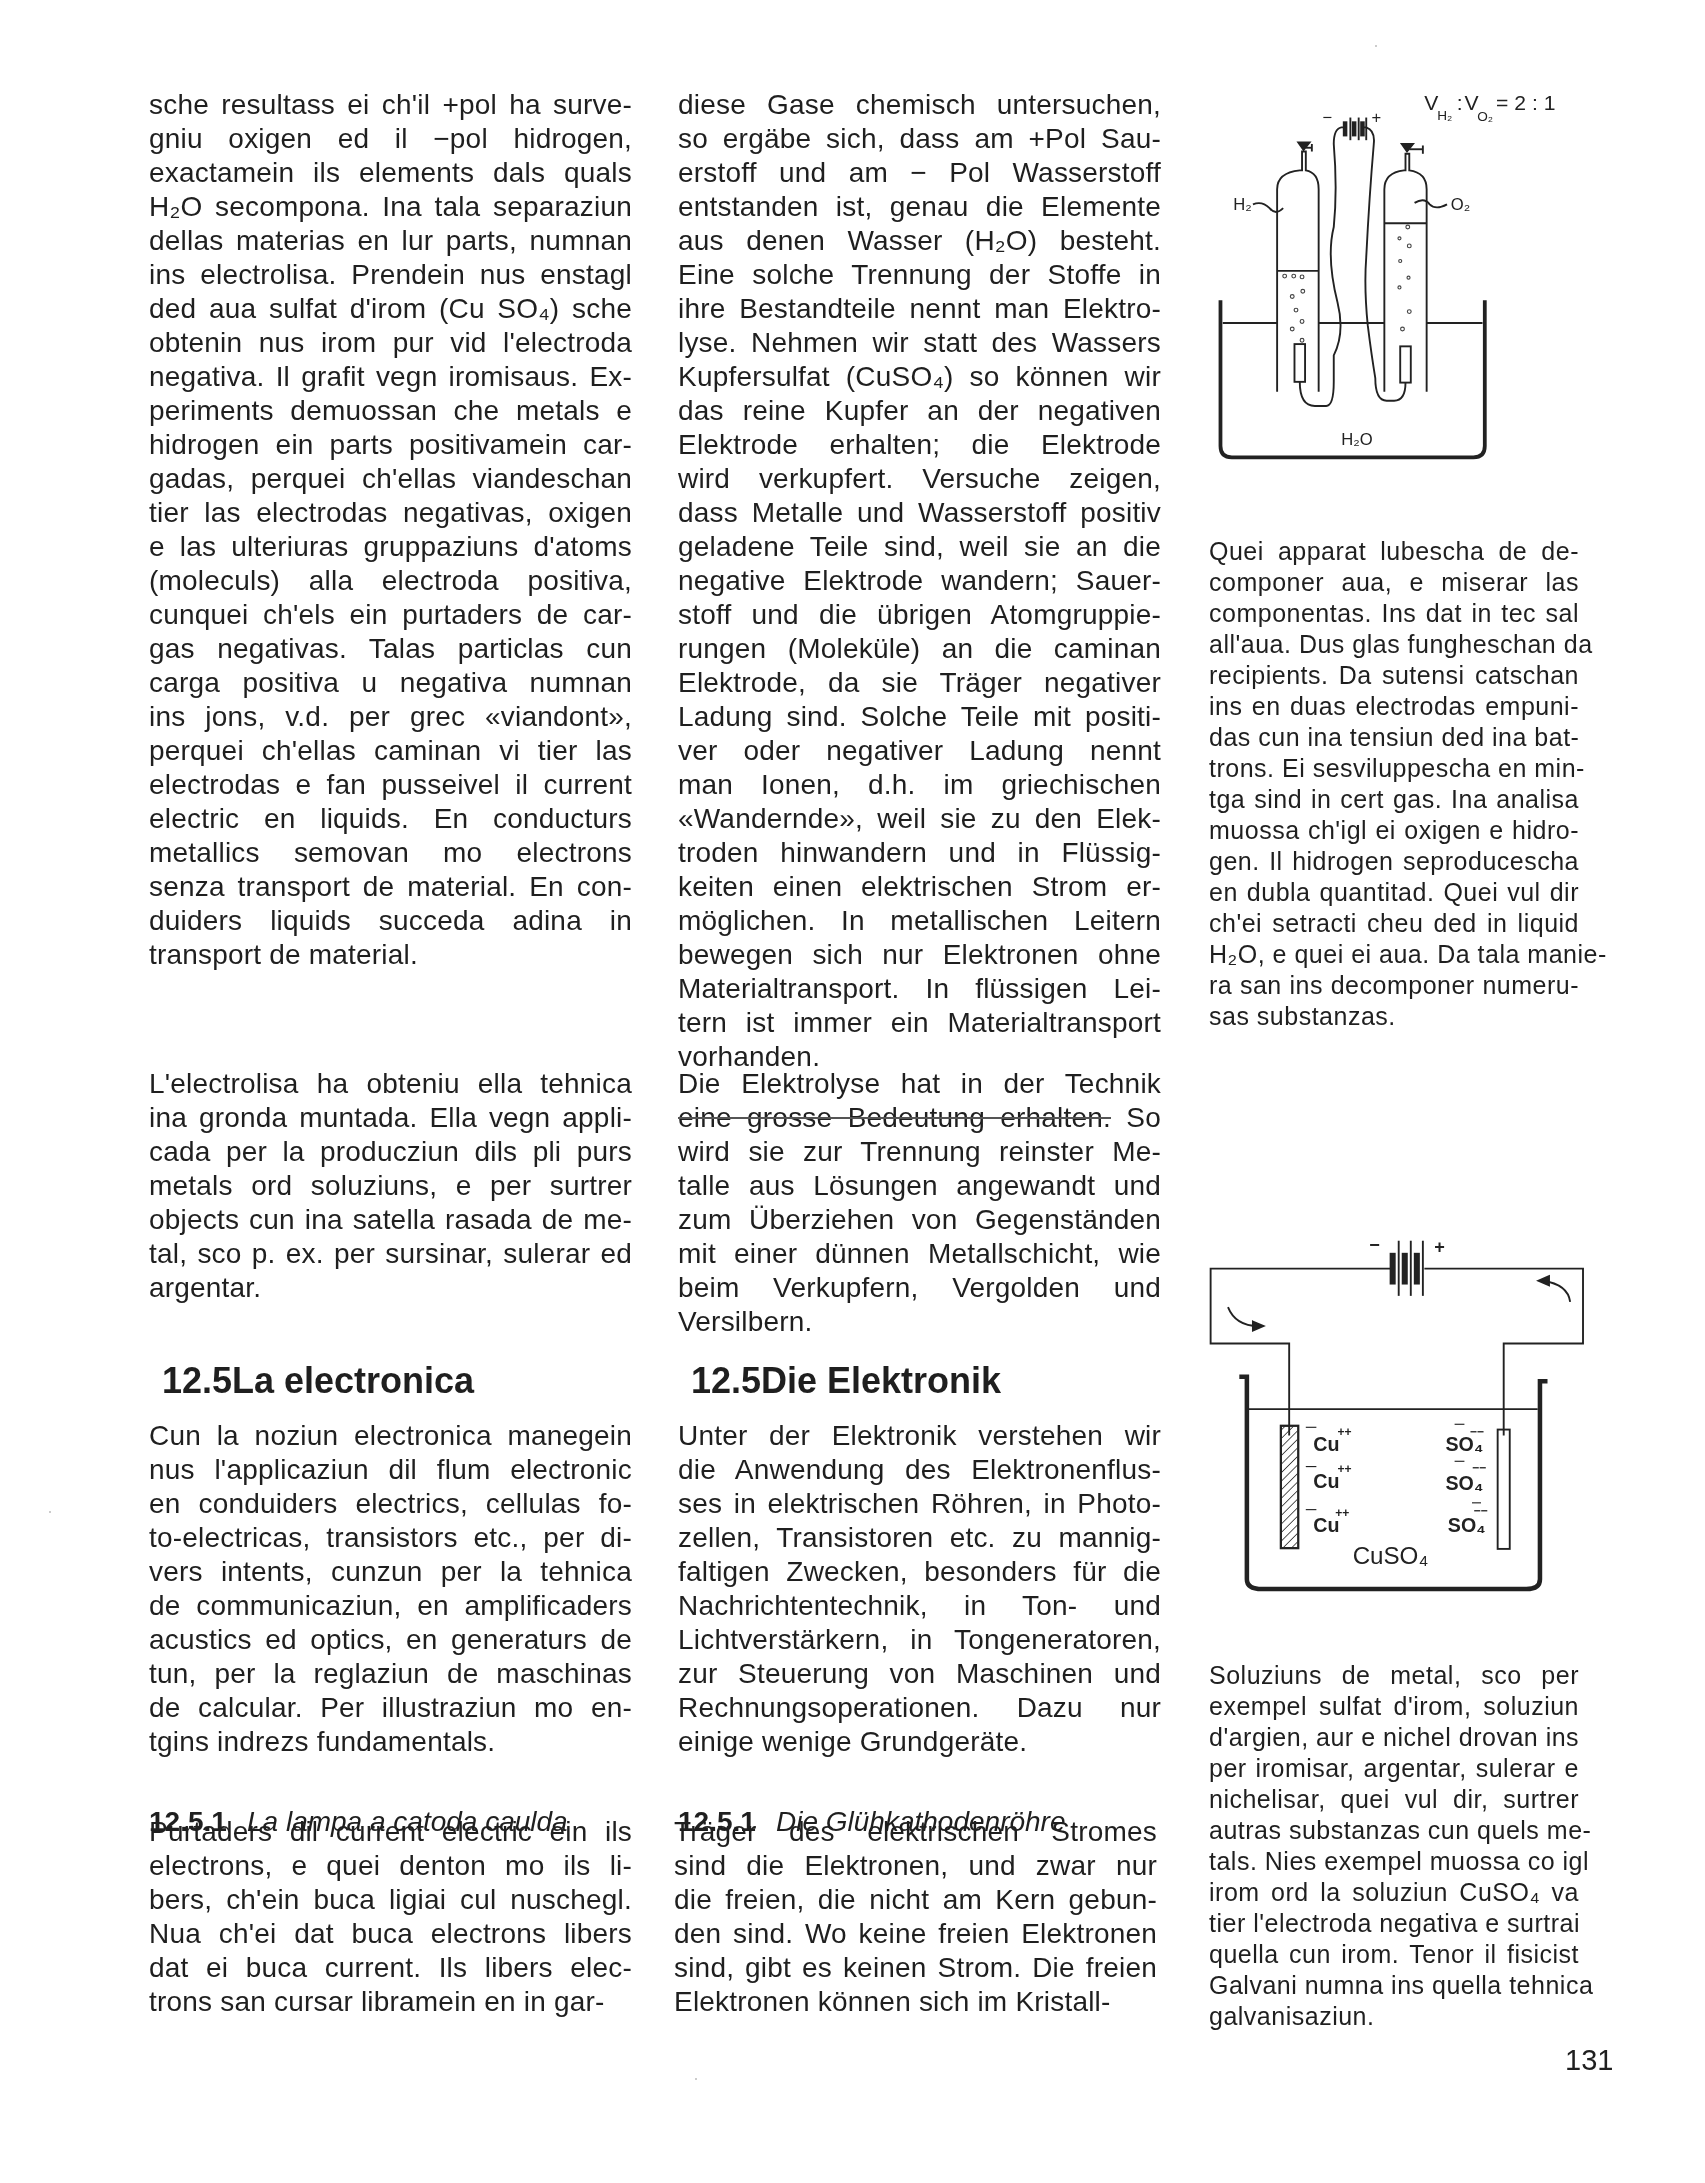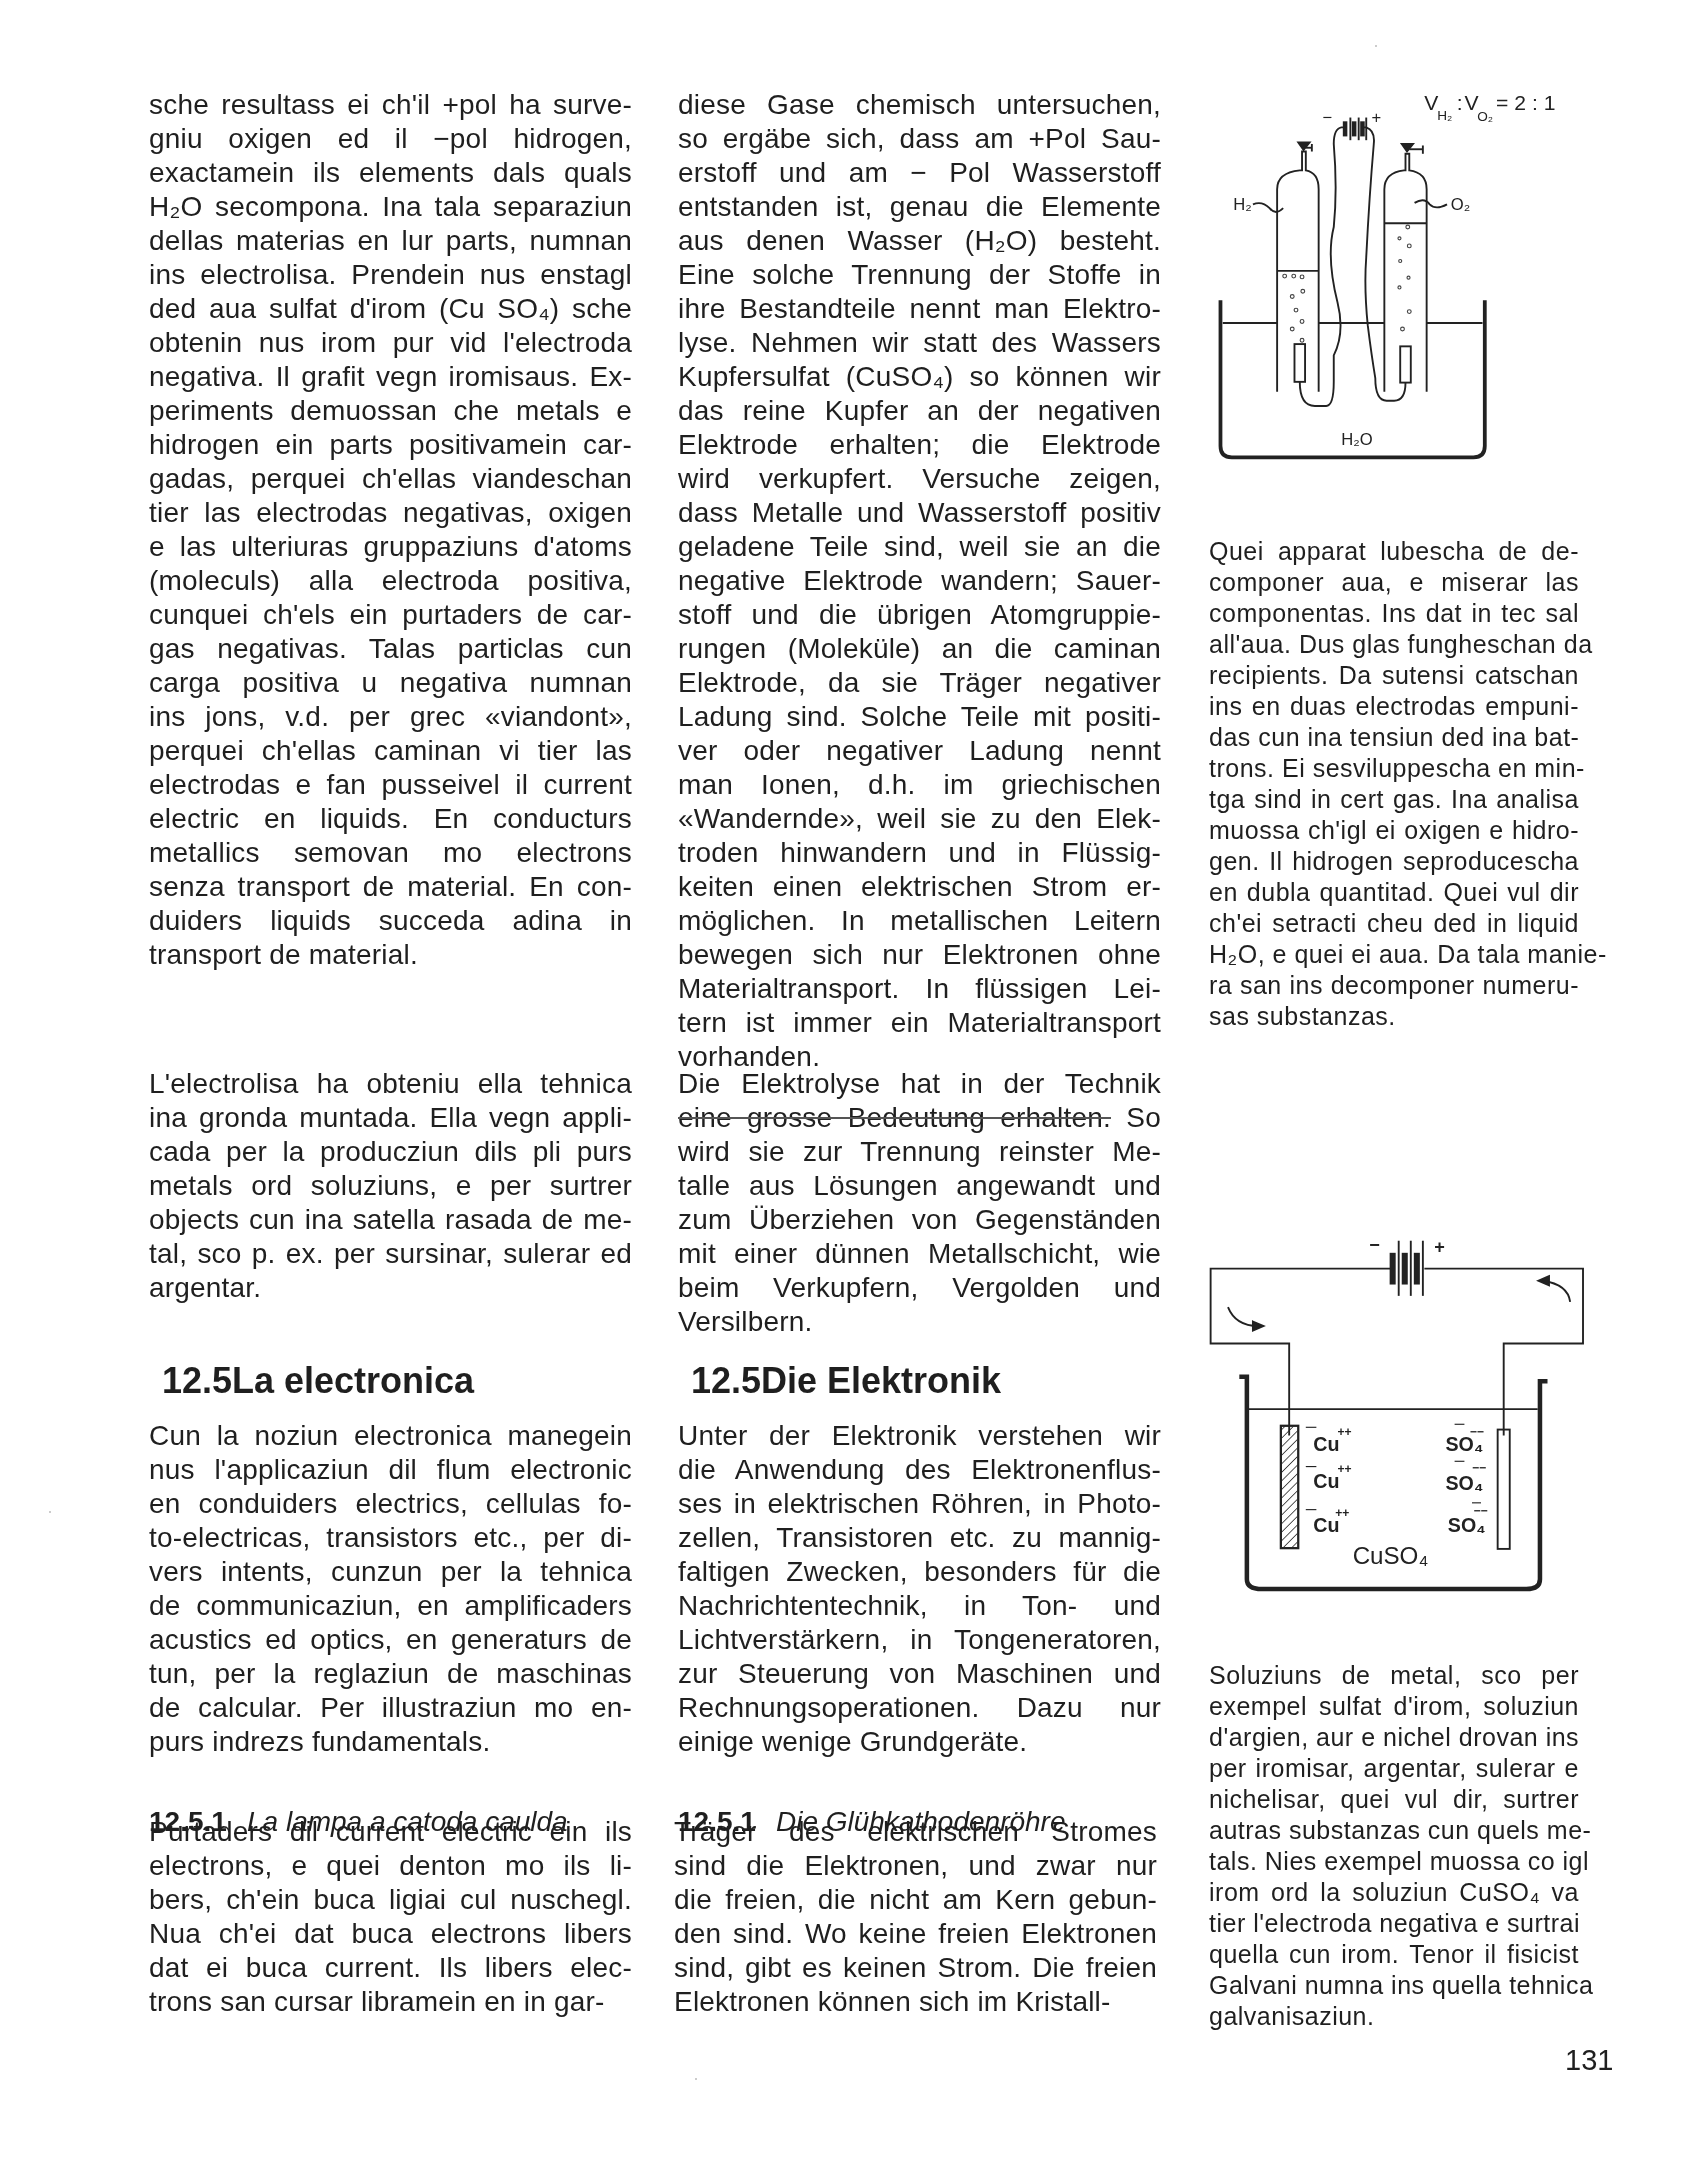--- a/index.html
+++ b/index.html
@@ -80,21 +80,21 @@
   <p>
       <span class="line">Cun la noziun electronica manegein</span>
       <span class="line">nus l'applicaziun dil flum electronic</span>
       <span class="line">en conduiders electrics, cellulas fo-</span>
       <span class="line">to-electricas, transistors etc., per di-</span>
       <span class="line">vers intents, cunzun per la tehnica</span>
       <span class="line">de communicaziun, en amplificaders</span>
       <span class="line">acustics ed optics, en generaturs de</span>
       <span class="line">tun, per la reglaziun de maschinas</span>
       <span class="line">de calcular. Per illustraziun mo en-</span>
-      <span class="line last">purs indrezs fundamentals.</span>
+      <span class="line last">tgins indrezs fundamentals.</span>
     </p>
 </div>
 <div class="subheading" style="left:149px; top:1781px;">
   <span class="num">12.5.1</span><span class="title">La lampa a catoda caulda</span>
 </div>
 <div class="col" style="left:149px; top:1815px; width:483px;">
   <p>
       <span class="line">Purtaders dil current electric ein ils</span>
       <span class="line">electrons, e quei denton mo ils li-</span>
       <span class="line">bers, ch'ein buca ligiai cul nuschegl.</span>

